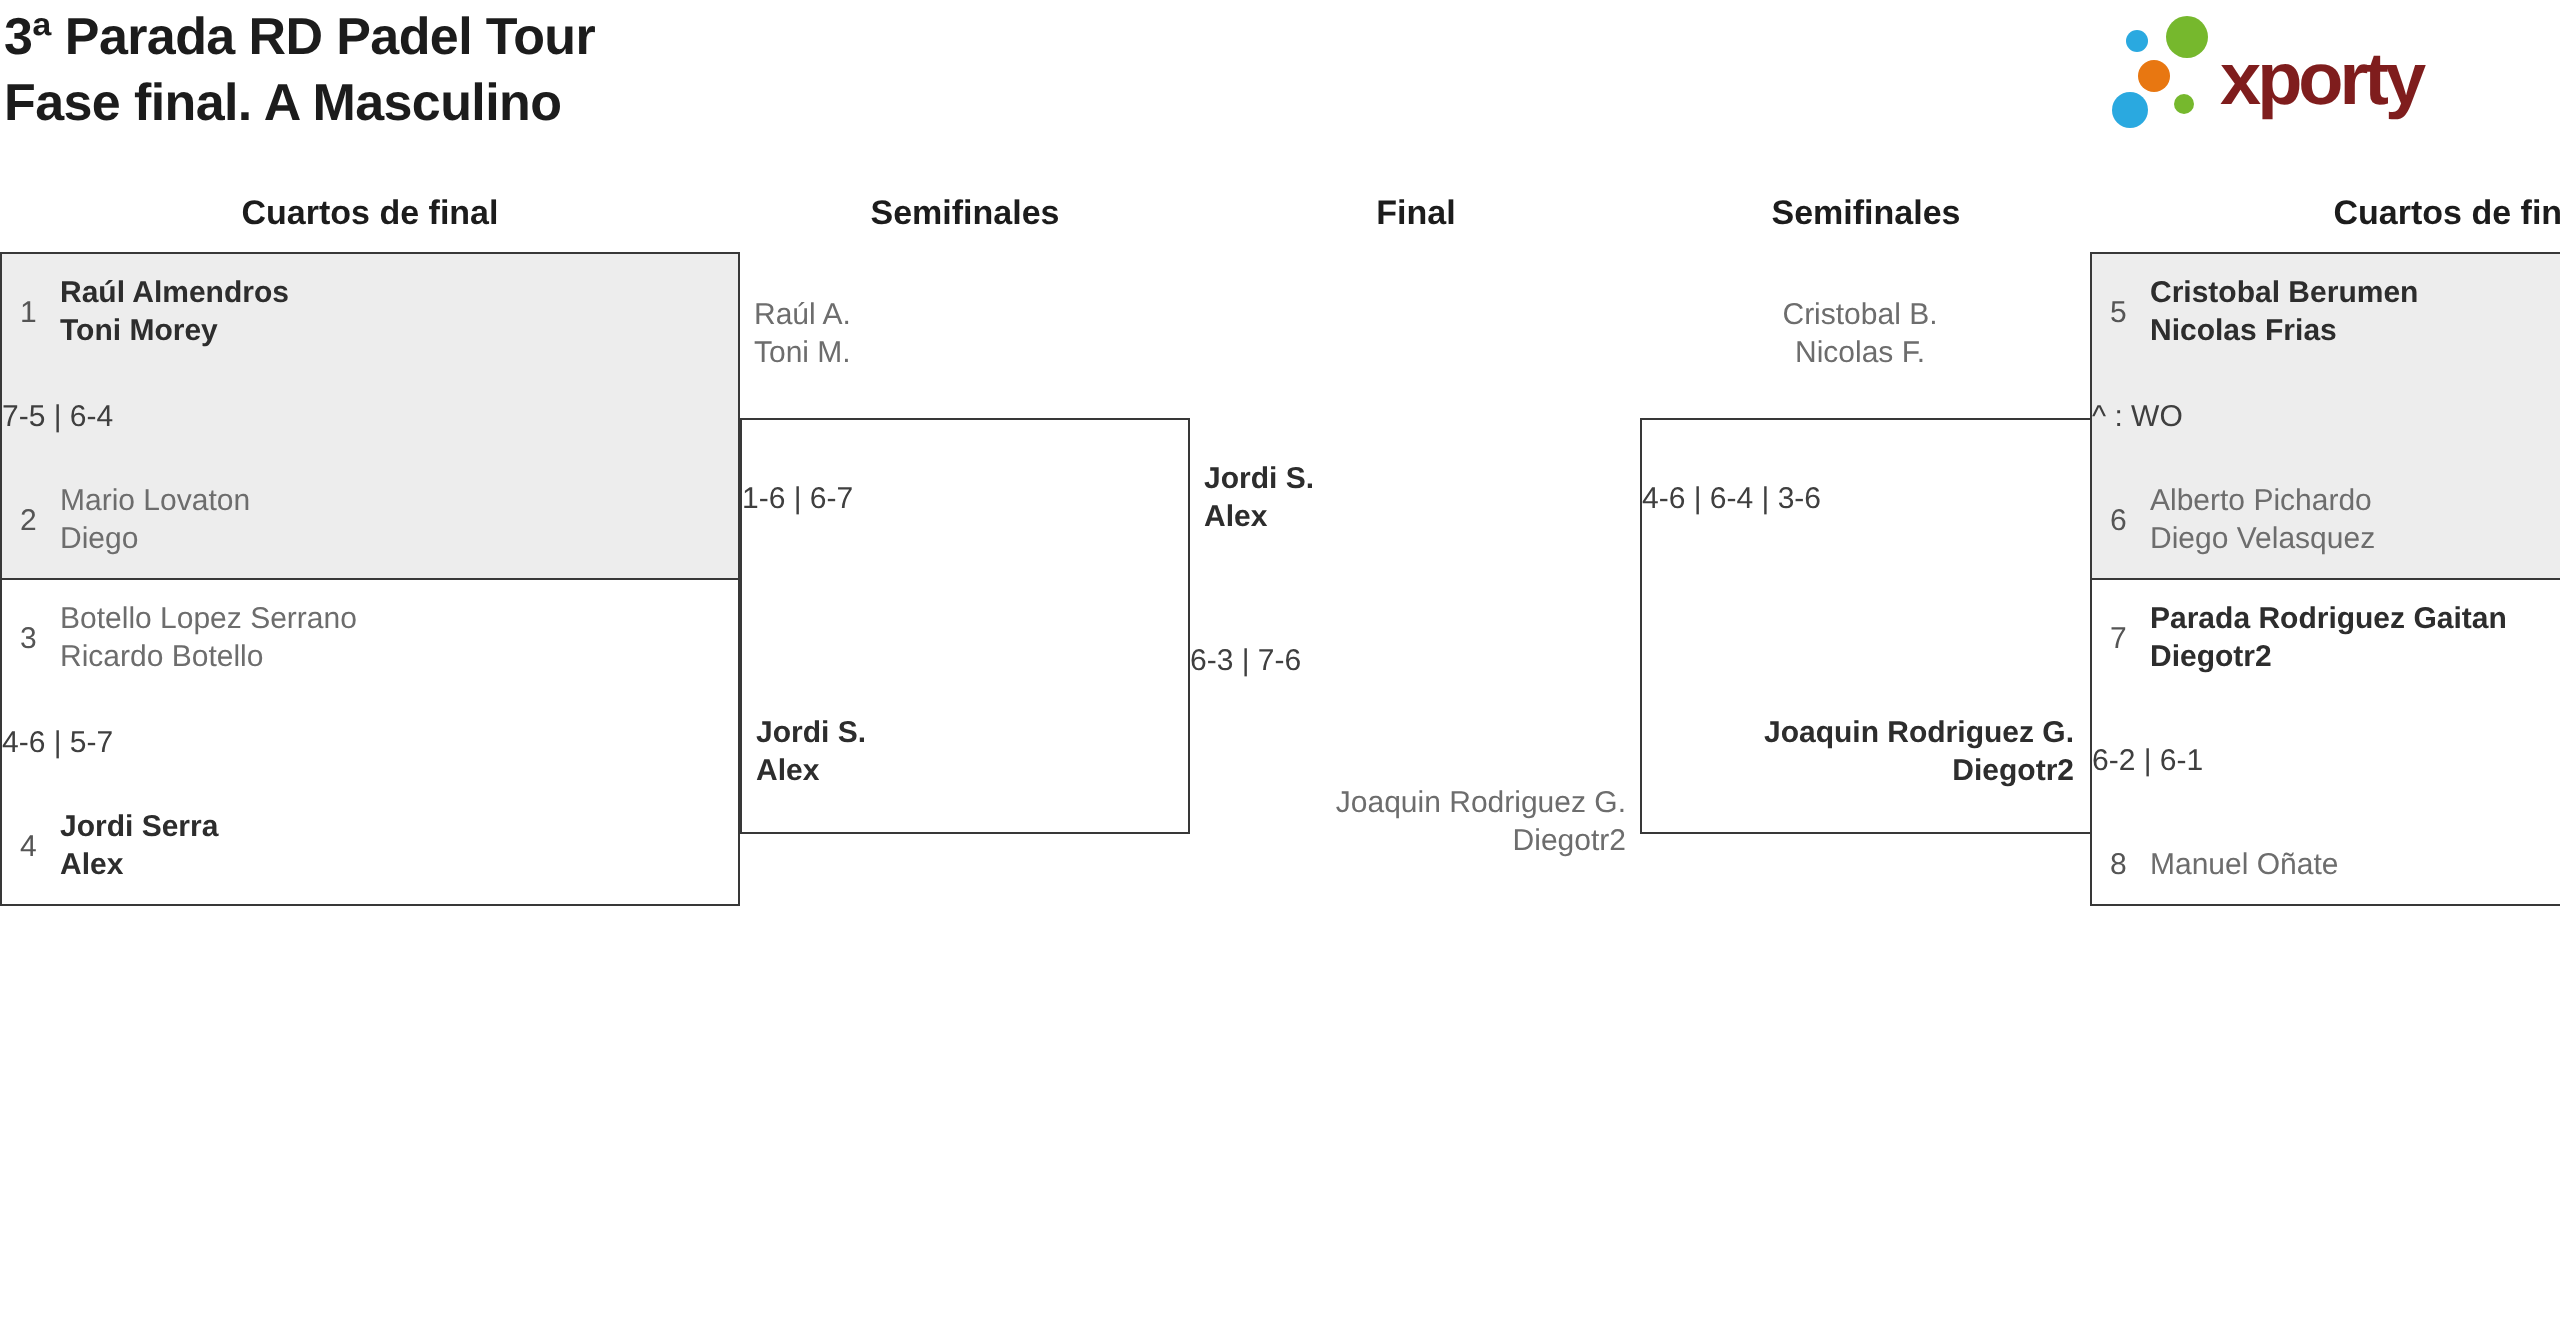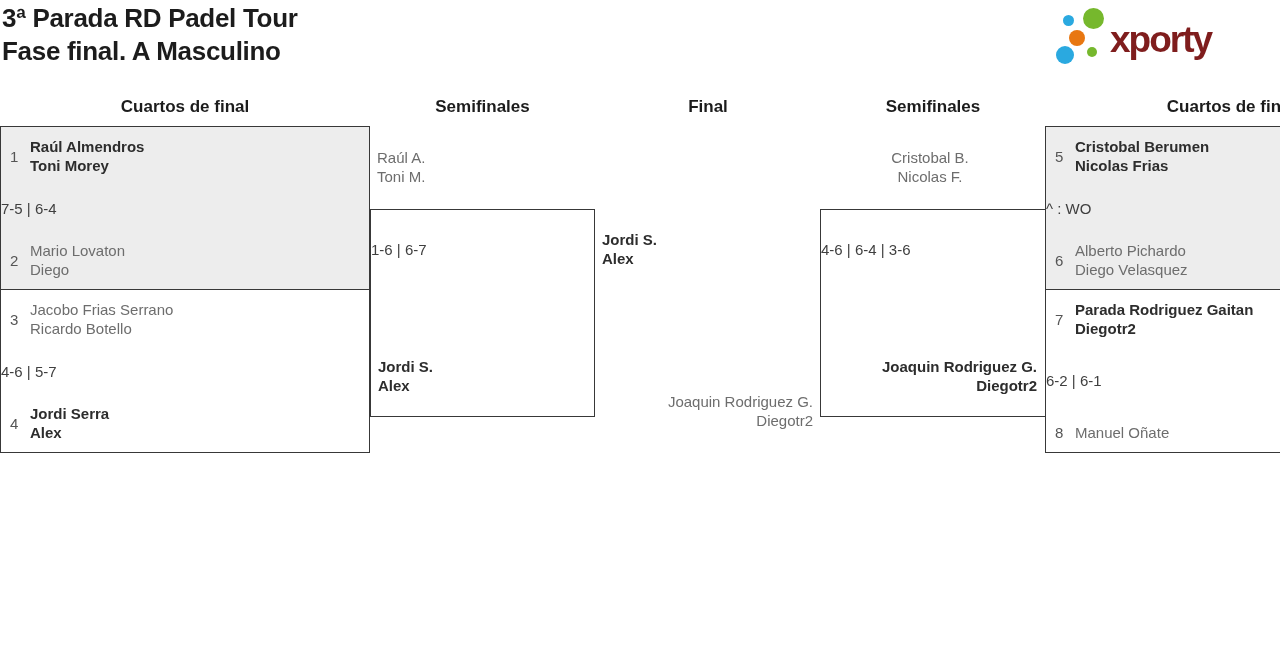--- a/index.html
+++ b/index.html
@@ -137,21 +137,21 @@
         <div>Mario Lovaton</div>
         <div>Diego</div>
       </div>
     </div>
   </div>
 
   <div class="box qf qf-2">
     <div class="pair-row">
       <span class="seed">3</span>
       <div class="names loser">
-        <div>Jacobo Frias Serrano</div>
+        <div>Botello Lopez Serrano</div>
         <div>Ricardo Botello</div>
       </div>
     </div>
     <div class="score">4-6 | 5-7</div>
     <div class="pair-row">
       <span class="seed">4</span>
       <div class="names winner">
         <div>Jordi Serra</div>
         <div>Alex</div>
       </div>
@@ -168,20 +168,21 @@
     <div class="sf-team sf-team-left winner">
       <div>Jordi S.</div>
       <div>Alex</div>
     </div>
   </div>
 
   <div class="abs final-winner winner">
     <div>Jordi S.</div>
     <div>Alex</div>
   </div>
+  <div class="abs score final-score">6-3 | 7-6</div>
   <div class="abs final-loser loser">
     <div>Joaquin Rodriguez G.</div>
     <div>Diegotr2</div>
   </div>
 
   <div class="abs sf-label sf-label-right">
     <div>Cristobal B.</div>
     <div>Nicolas F.</div>
   </div>
 

